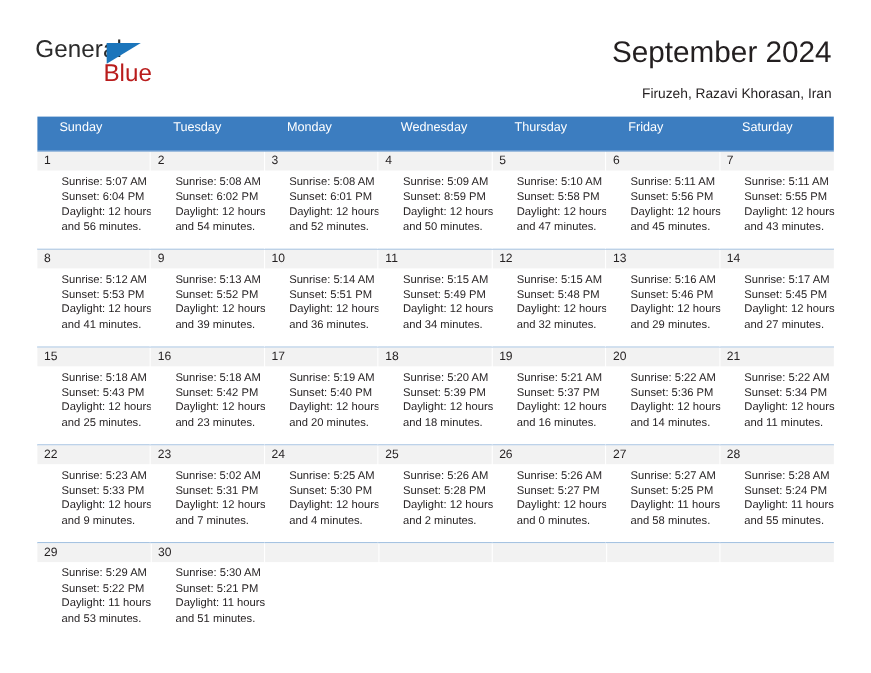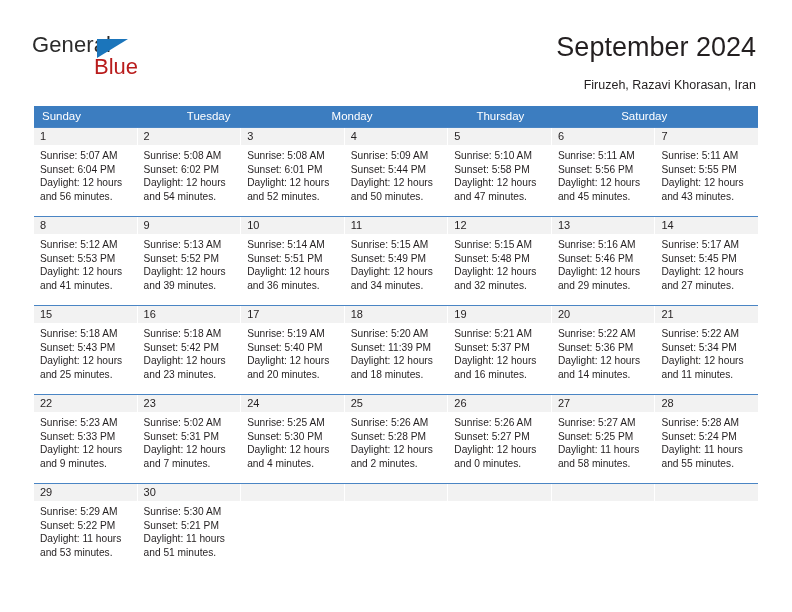--- a/index.html
+++ b/index.html
@@ -91,23 +91,23 @@
     width: 724px;
   }
   .dow-row {
     display: flex;
     width: 100%;
     background: #3c7dc0;
   }
   .dow {
     flex: 1 1 0;
     box-sizing: border-box;
-    height: 21px;
+    height: 31px;
     line-height: 21px;
-    padding-left: 8px;
+    padding-left: 20px;
     font-size: 11.5px;
     color: #ffffff;
     white-space: nowrap;
     overflow: hidden;
   }
   .week {
     display: flex;
     width: 100%;
     border-top: 1px solid #4a85c4;
   }
@@ -125,20 +125,21 @@
   .daynum-bar {
     background: #f2f2f2;
     height: 17px;
     line-height: 17px;
     padding-left: 6px;
     font-size: 11px;
     color: #231f20;
   }
   .lines {
     padding: 4px 4px 6px 6px;
+    margin-left: 16px;
   }
   .line {
     font-size: 10.2px;
     line-height: 13.6px;
     color: #231f20;
     white-space: nowrap;
   }
 </style>
 </head>
 <body>
@@ -153,21 +154,23 @@
     </div>
     <div class="title">September 2024</div>
     <div class="subtitle">Firuzeh, Razavi Khorasan, Iran</div>
   </div>
 
   <div class="calendar">
     <div class="dow-row">
       <div class="dow">Sunday</div>
       <div class="dow">Tuesday</div>
       <div class="dow">Monday</div>
+      <div class="dow">Wednesday</div>
       <div class="dow">Thursday</div>
+      <div class="dow">Friday</div>
       <div class="dow">Saturday</div>
     </div>
     <div id="weeks-container">
         <div class="week">
           <div class="cell">
             <div class="daynum-bar">1</div>
             <div class="lines">
               <div class="line">Sunrise: 5:07 AM</div>
               <div class="line">Sunset: 6:04 PM</div>
               <div class="line">Daylight: 12 hours</div>
@@ -189,21 +192,21 @@
               <div class="line">Sunrise: 5:08 AM</div>
               <div class="line">Sunset: 6:01 PM</div>
               <div class="line">Daylight: 12 hours</div>
               <div class="line">and 52 minutes.</div>
             </div>
           </div>
           <div class="cell">
             <div class="daynum-bar">4</div>
             <div class="lines">
               <div class="line">Sunrise: 5:09 AM</div>
-              <div class="line">Sunset: 5:44 PM</div>
+              <div class="line">Sunset: 8:59 PM</div>
               <div class="line">Daylight: 12 hours</div>
               <div class="line">and 50 minutes.</div>
             </div>
           </div>
           <div class="cell">
             <div class="daynum-bar">5</div>
             <div class="lines">
               <div class="line">Sunrise: 5:10 AM</div>
               <div class="line">Sunset: 5:58 PM</div>
               <div class="line">Daylight: 12 hours</div>
@@ -319,21 +322,21 @@
               <div class="line">Sunrise: 5:19 AM</div>
               <div class="line">Sunset: 5:40 PM</div>
               <div class="line">Daylight: 12 hours</div>
               <div class="line">and 20 minutes.</div>
             </div>
           </div>
           <div class="cell">
             <div class="daynum-bar">18</div>
             <div class="lines">
               <div class="line">Sunrise: 5:20 AM</div>
-              <div class="line">Sunset: 11:39 PM</div>
+              <div class="line">Sunset: 5:39 PM</div>
               <div class="line">Daylight: 12 hours</div>
               <div class="line">and 18 minutes.</div>
             </div>
           </div>
           <div class="cell">
             <div class="daynum-bar">19</div>
             <div class="lines">
               <div class="line">Sunrise: 5:21 AM</div>
               <div class="line">Sunset: 5:37 PM</div>
               <div class="line">Daylight: 12 hours</div>

